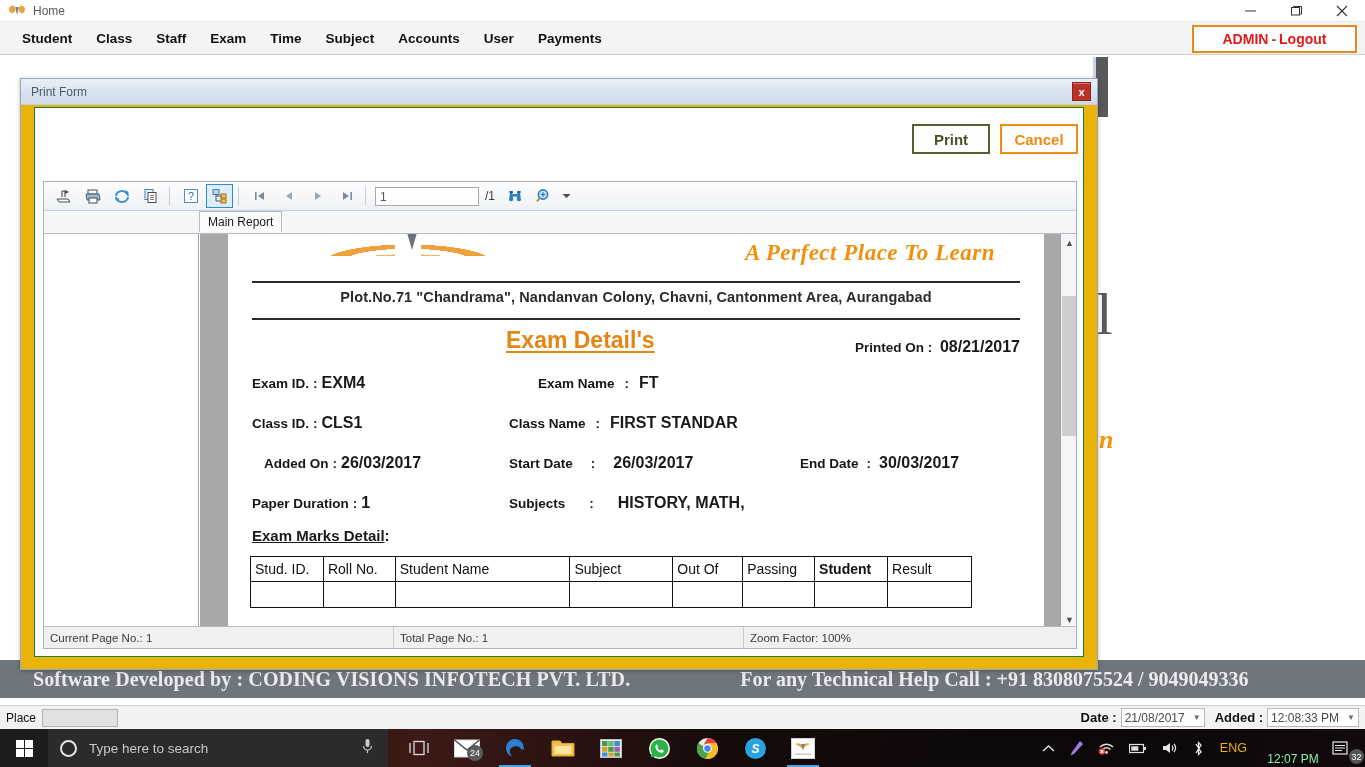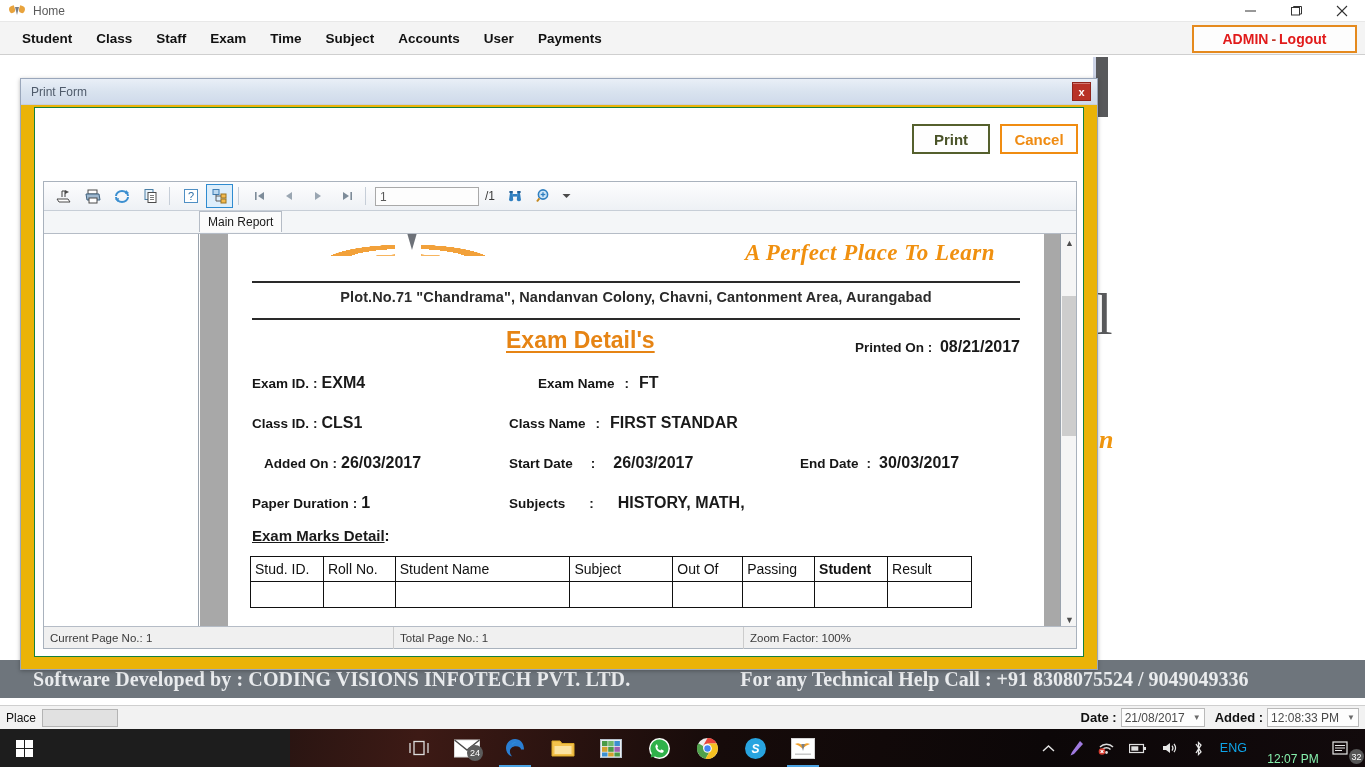--- a/index.html
+++ b/index.html
@@ -323,21 +323,21 @@
     content: ''; position: absolute; bottom: 0; left: 8px; right: 8px; height: 2px;
     background: #4ba3e3;
   }
   .badge {
     position: absolute; right: 8px; bottom: 6px; width: 16px; height: 16px;
     border-radius: 50%; background: #5c5c5c; color: #fff; font-size: 9px;
     display: flex; align-items: center; justify-content: center;
   }
   .tray { position: absolute; right: 0; top: 0; height: 38px; display: flex; align-items: center; }
   .trayitem { padding: 0 7px; color: #e9e9e9; display: flex; align-items: center; }
-  .traylang { font-size: 12.5px; color: #0ea5e9; padding: 0 8px; }
+  .traylang { font-size: 12.5px; color: #eab308; padding: 0 8px; }
   .clock {
     display: flex; flex-direction: column; align-items: center; justify-content: center;
     color: #86efac; font-size: 12px; line-height: 15px; padding: 0 8px; min-width: 74px; margin-top: 37px;
   }
   .notif {
     position: relative; width: 34px; height: 38px; display: flex; align-items: center; justify-content: flex-start;
   }
   .notif .nbadge {
     position: absolute; right: 1px; bottom: 3px; width: 15px; height: 15px; border-radius: 50%;
     background: #555; color: #fff; font-size: 9px; display: flex; align-items: center; justify-content: center;
@@ -650,20 +650,31 @@
 
     <div class="startbtn">
       <div class="winlogo">
           <i></i>
           <i></i>
           <i></i>
           <i></i>
         </div>
     </div>
 
+    <div class="searchbox">
+      <div class="cortana"></div>
+      <div class="searchtext">Type here to search</div>
+      <div class="micicon">
+        <svg width="13" height="17" viewBox="0 0 13 17">
+            <rect x="4.5" y="1" width="4" height="8" rx="2" fill="#c9c9c9"></rect>
+            <path d="M2.5 8 a4 4 0 0 0 8 0" fill="none" stroke="#c9c9c9" stroke-width="1.2"></path>
+            <line x1="6.5" y1="12" x2="6.5" y2="15" stroke="#c9c9c9" stroke-width="1.2"></line>
+          </svg>
+      </div>
+    </div>
 
     <div class="tbicons">
       <div class="tbicon">
         <svg width="22" height="16" viewBox="0 0 22 16">
             <rect x="6" y="1.5" width="10" height="13" fill="none" stroke="#dcdcdc" stroke-width="1.3"></rect>
             <line x1="2" y1="3" x2="2" y2="13" stroke="#dcdcdc" stroke-width="1.3"></line>
             <line x1="20" y1="3" x2="20" y2="13" stroke="#dcdcdc" stroke-width="1.3"></line>
           </svg>
       </div>
       <div class="tbicon">

